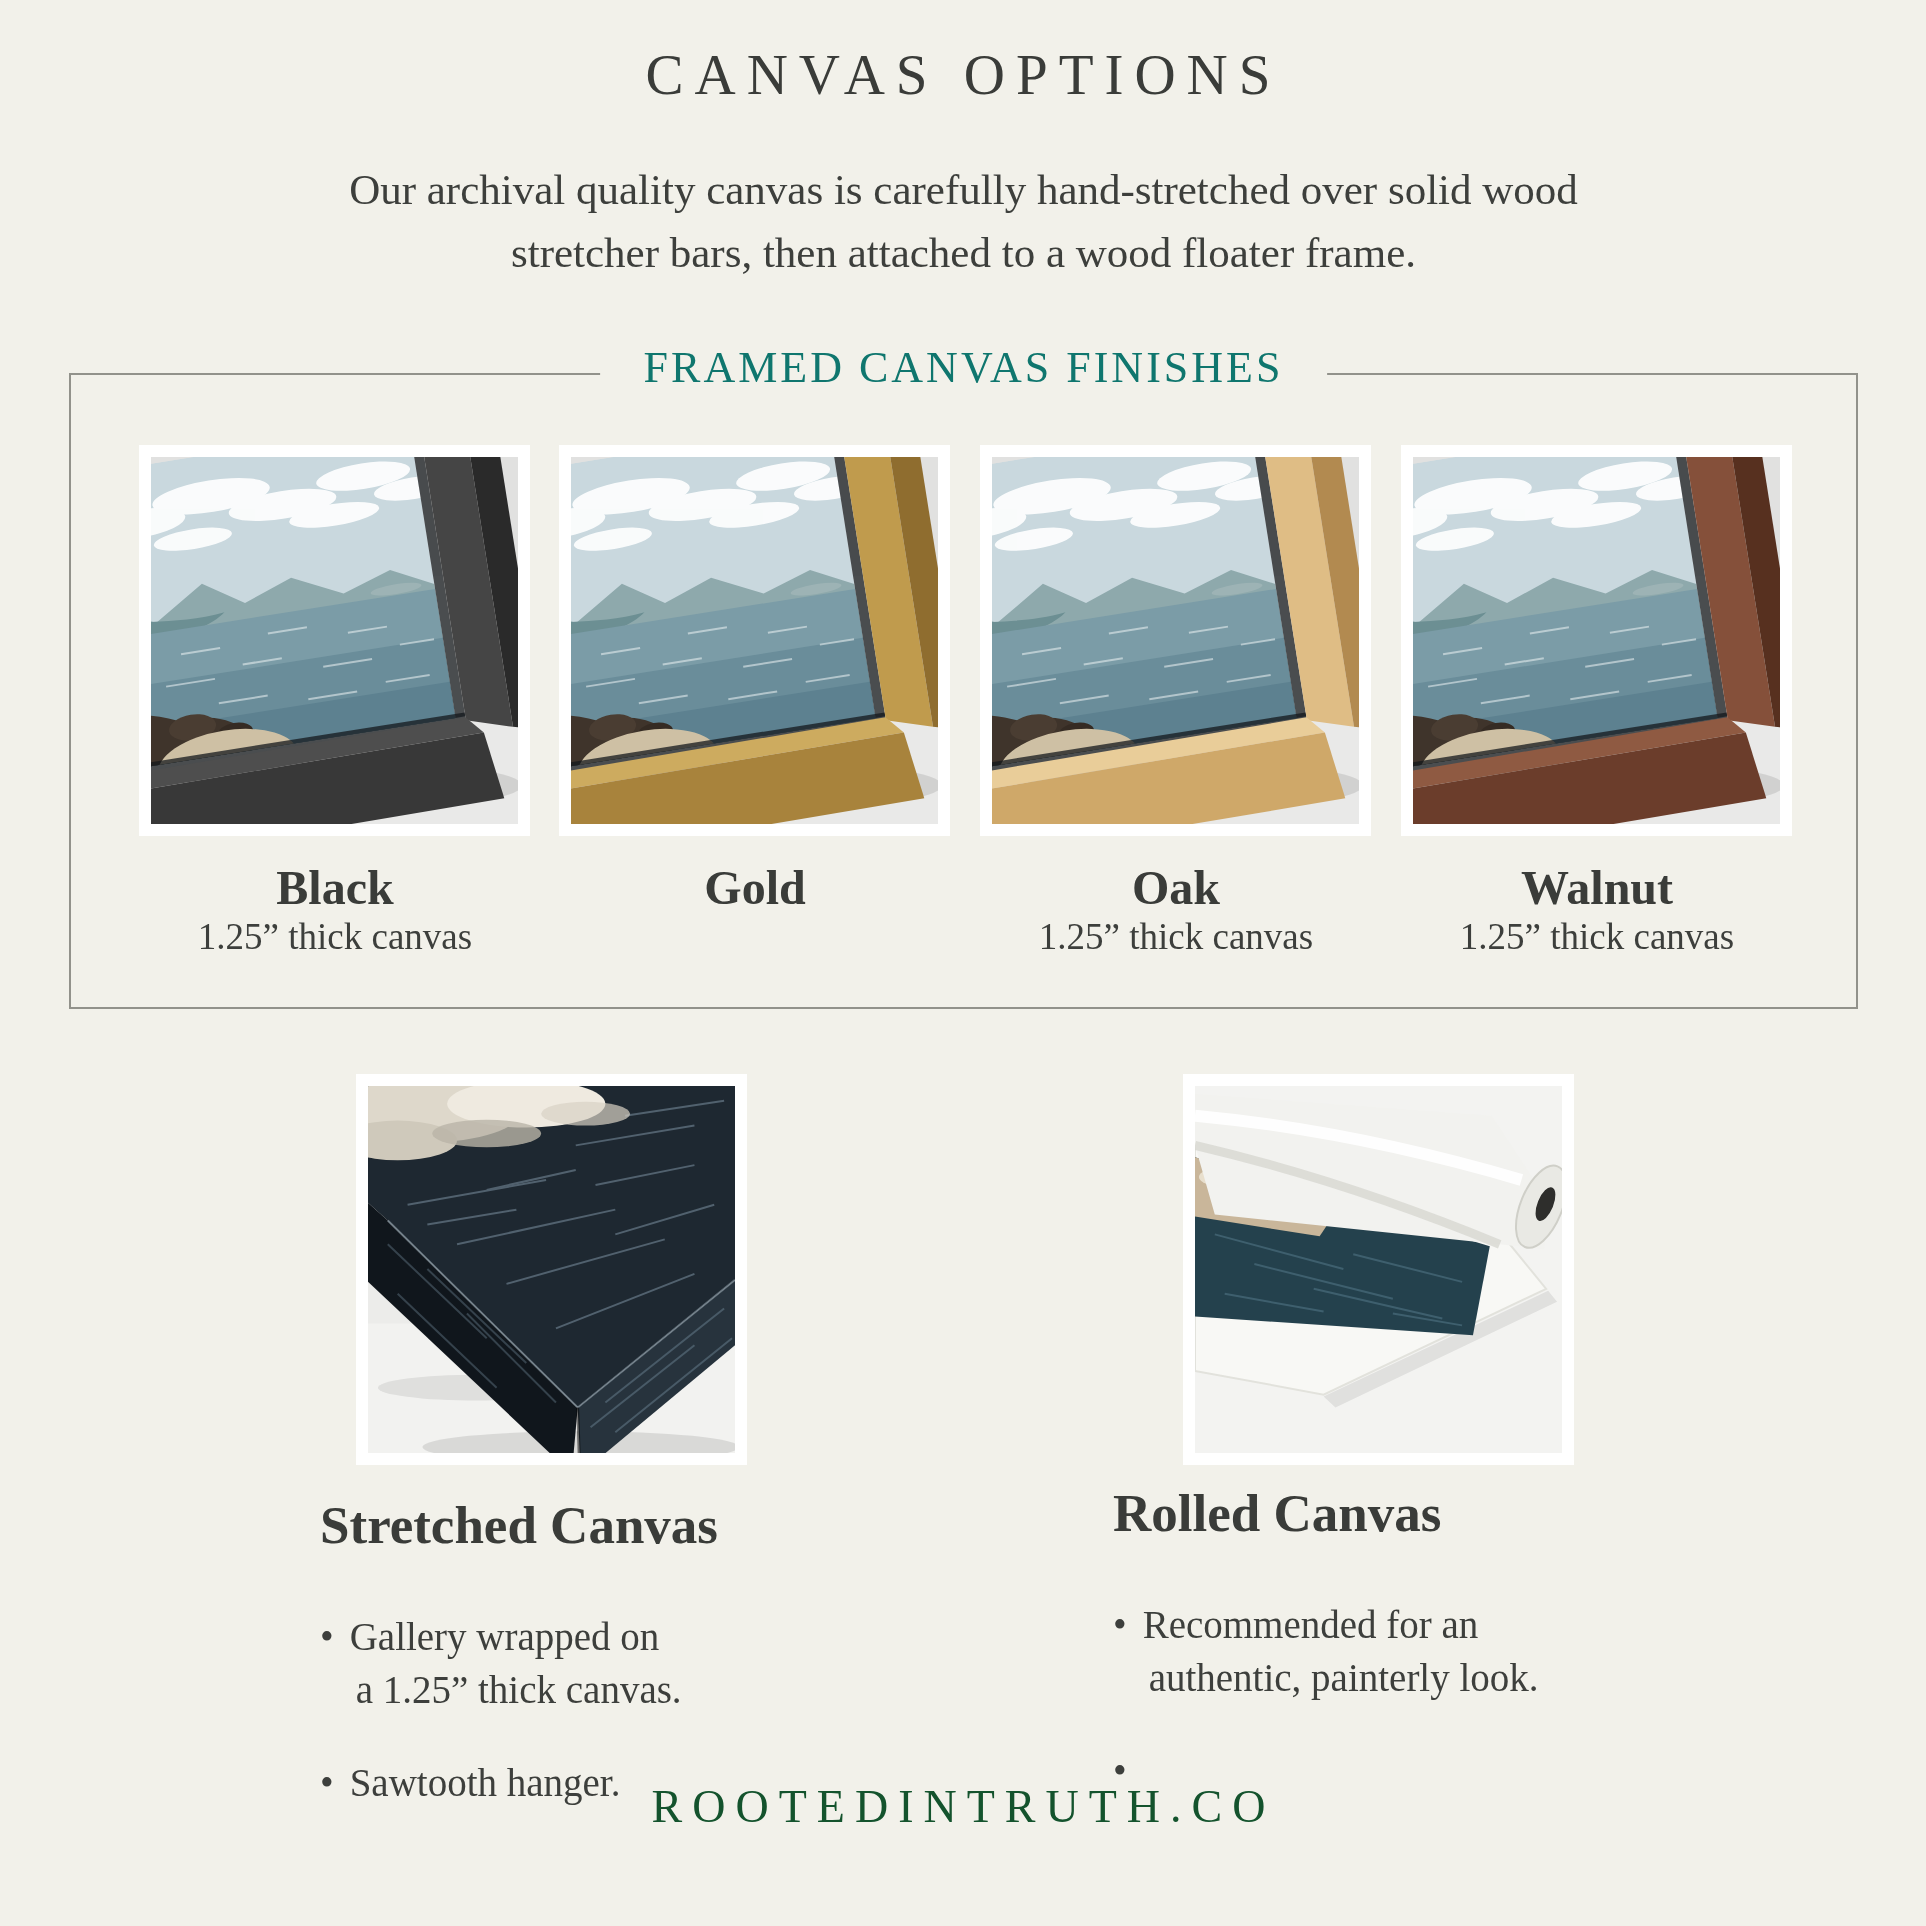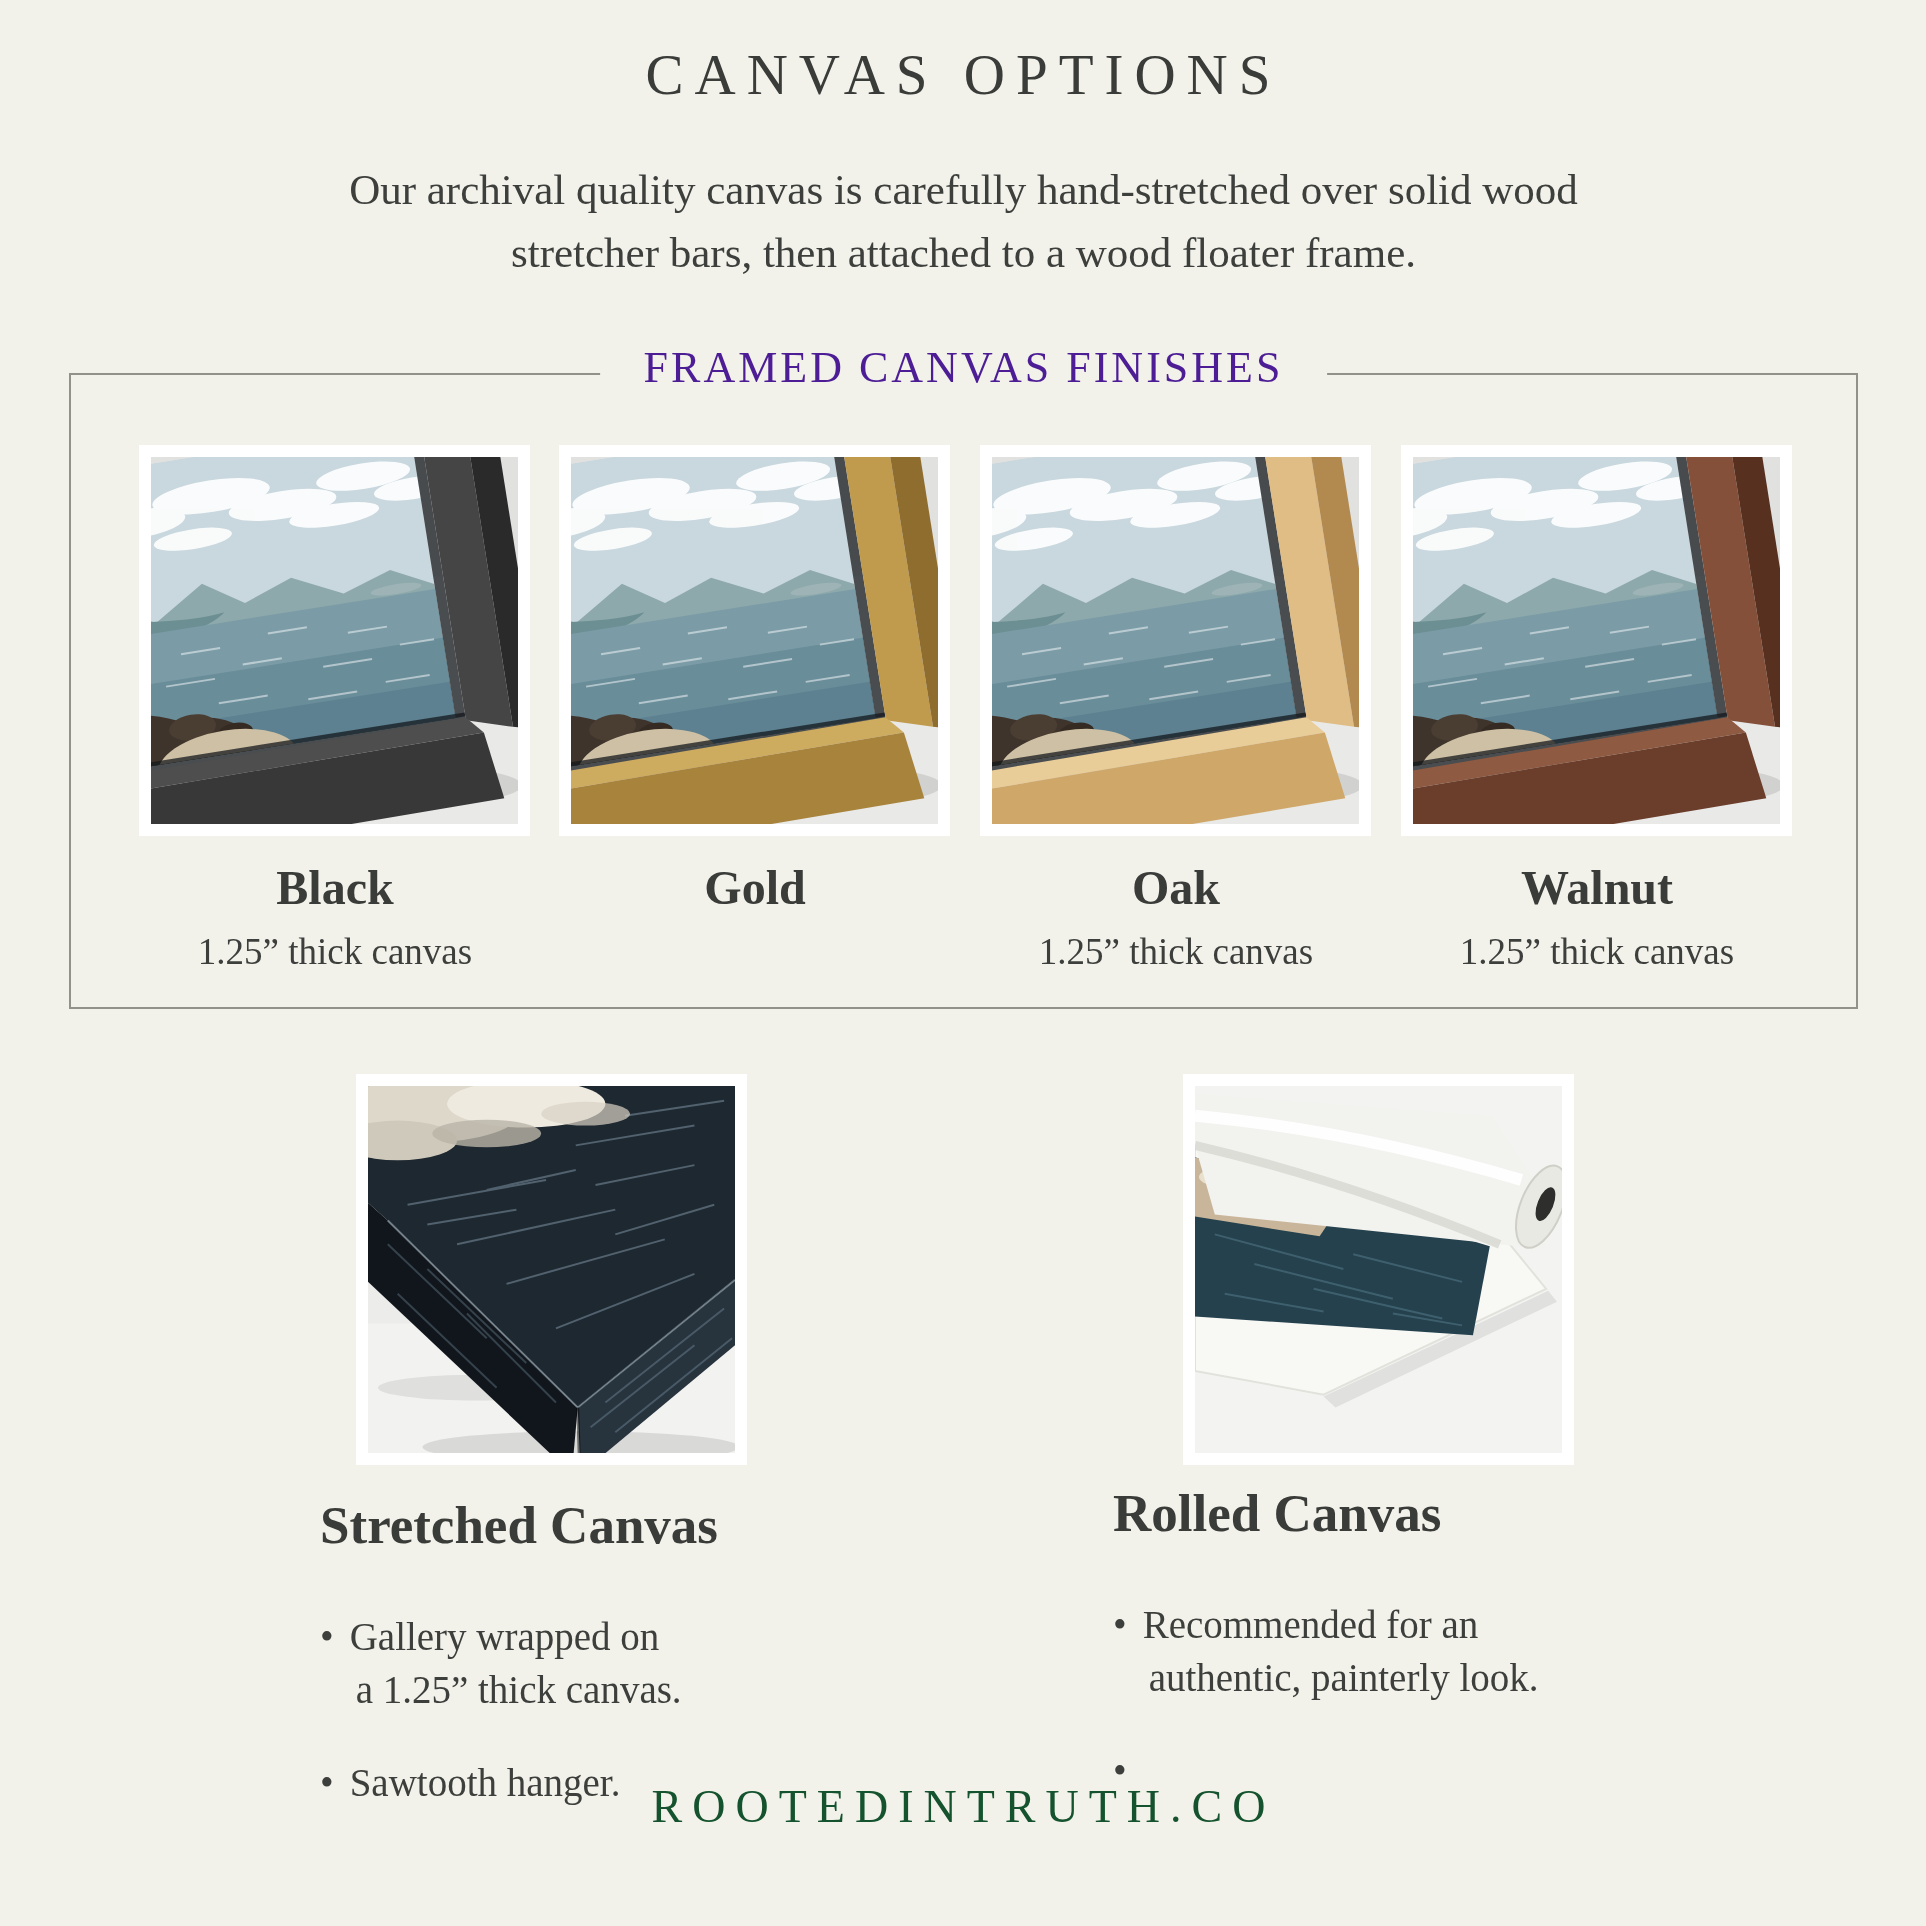--- a/index.html
+++ b/index.html
@@ -25,35 +25,35 @@
   }
 
   
   .finishes-box{
     position:absolute;left:69px;top:373px;width:1785px;height:632px;
     border:2px solid #92928b;
   }
   .finishes-label{
     position:absolute;left:50%;top:-33px;transform:translateX(-50%);
     background:#f2f1ea;padding:0 44px;white-space:nowrap;
-    font-size:44px;letter-spacing:3px;color:#4c1d95;
+    font-size:44px;letter-spacing:3px;color:#0f766e;
   }
 
   .finish-card{position:absolute;top:445px;width:392px;text-align:center;}
   .finish-card.c0{left:139px;} .finish-card.c1{left:559px;}
   .finish-card.c2{left:980px;} .finish-card.c3{left:1401px;}
 
   .photo-card{
     background:#ffffff;padding:12px;width:367px;height:367px;
     box-sizing:content-box;display:block;
   }
   .photo-card svg{display:block;width:367px;height:367px;}
 
   .finish-name{font-size:48px;font-weight:bold;margin-top:24px;color:#3a3c39;}
-  .finish-thickness{font-size:37px;margin-top:15px;color:#3d3f3c;}
+  .finish-thickness{font-size:37px;margin-top:0;color:#3d3f3c;}
 
   
   .stretched-photo{position:absolute;left:356px;top:1074px;}
   .rolled-photo{position:absolute;left:1183px;top:1074px;}
 
   .type-col{position:absolute;width:614px;}
   .type-col.left{left:320px;top:1483px;margin-top:12px;}
   .type-col.right{left:1097px;top:1483px;margin-left:16px;}
   .type-title{font-size:53px;font-weight:bold;color:#3a3c39;}
   .type-bullets{list-style:none;margin:55px 0 0 0;padding:0;}

